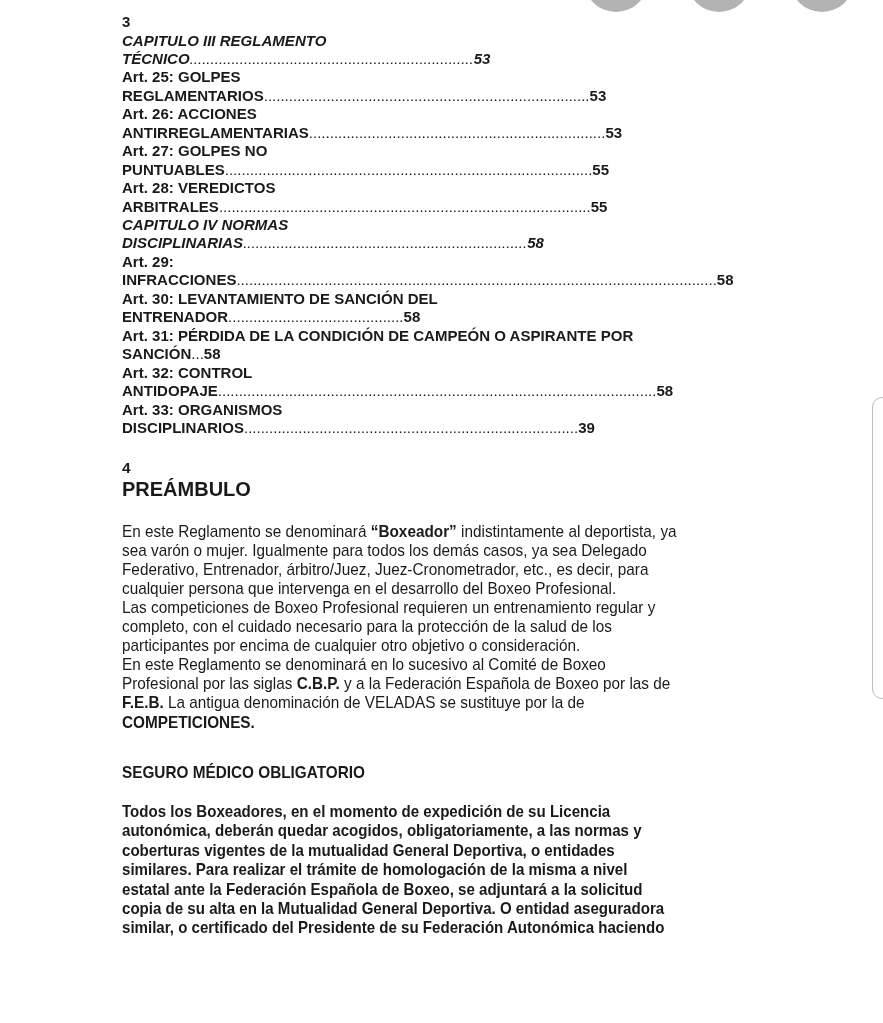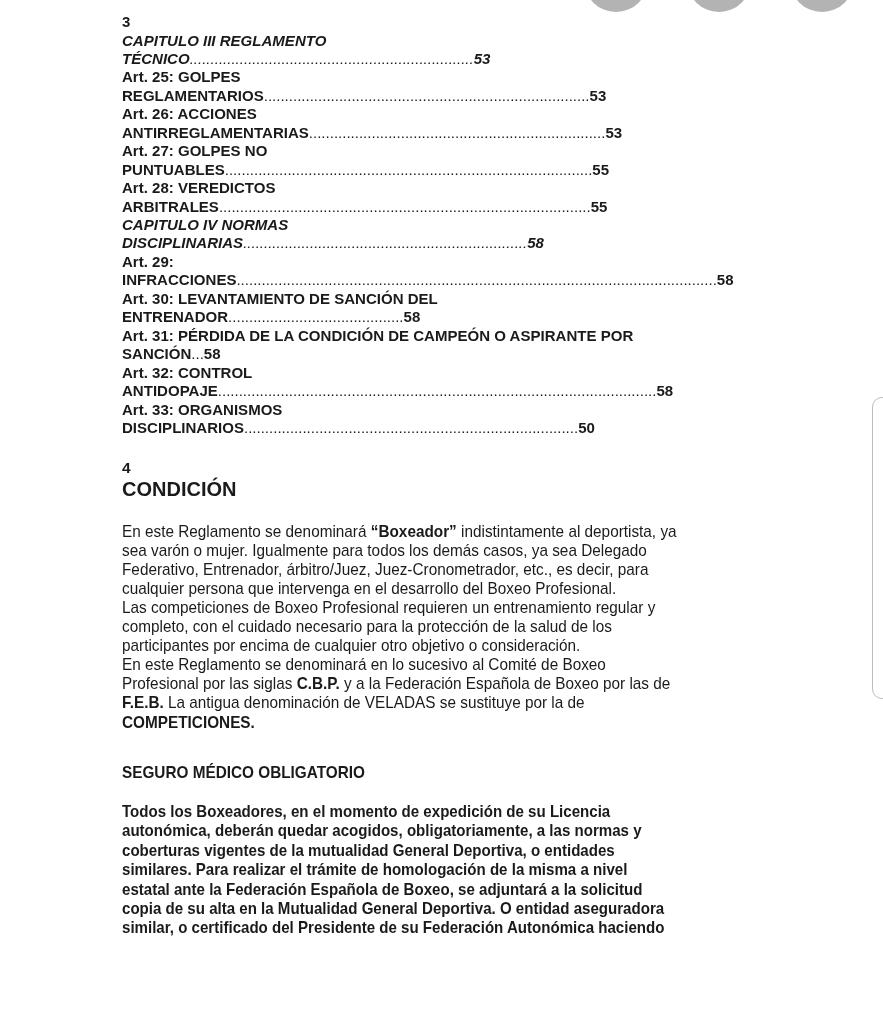--- a/index.html
+++ b/index.html
@@ -54,26 +54,26 @@
           <div class="ln it" style="top: 234.45px;"><span>DISCIPLINARIAS</span><span style="font-weight: normal;">....................................................................</span><span>58</span></div>
           <div class="ln" style="top: 252.9px;">Art. 29:</div>
           <div class="ln" style="top: 271.35px;"><span>INFRACCIONES</span><span style="font-weight: normal;">...................................................................................................................</span><span>58</span></div>
           <div class="ln" style="top: 289.8px;">Art. 30: LEVANTAMIENTO DE SANCIÓN DEL</div>
           <div class="ln" style="top: 308.25px;"><span>ENTRENADOR</span><span style="font-weight: normal;">..........................................</span><span>58</span></div>
           <div class="ln" style="top: 326.7px;">Art. 31: PÉRDIDA DE LA CONDICIÓN DE CAMPEÓN O ASPIRANTE POR</div>
           <div class="ln" style="top: 345.15px;"><span>SANCIÓN</span><span style="font-weight: normal;">...</span><span>58</span></div>
           <div class="ln" style="top: 363.6px;">Art. 32: CONTROL</div>
           <div class="ln" style="top: 382.05px;"><span>ANTIDOPAJE</span><span style="font-weight: normal;">.........................................................................................................</span><span>58</span></div>
           <div class="ln" style="top: 400.5px;">Art. 33: ORGANISMOS</div>
-          <div class="ln" style="top: 418.95px;"><span>DISCIPLINARIOS</span><span style="font-weight: normal;">................................................................................</span><span>50</span></div>
+          <div class="ln" style="top: 418.95px;"><span>DISCIPLINARIOS</span><span style="font-weight: normal;">................................................................................</span><span>39</span></div>
         </div>
     </div>
 
     <div class="ln pnum" style="top:459px">4</div>
-    <div class="ln h-pre" style="top:478px">CONDICIÓN</div>
+    <div class="ln h-pre" style="top:478px">PREÁMBULO</div>
     <div id="preamble-lines">
         <div class="ln body-ln" style="top: 522px;"><span>En este Reglamento se denominará </span><b>“Boxeador”</b><span> indistintamente al deportista, ya</span></div>
         <div class="ln body-ln" style="top: 541.05px;"><span>sea varón o mujer. Igualmente para todos los demás casos, ya sea Delegado</span></div>
         <div class="ln body-ln" style="top: 560.1px;"><span>Federativo, Entrenador, árbitro/Juez, Juez-Cronometrador, etc., es decir, para</span></div>
         <div class="ln body-ln" style="top: 579.15px;"><span>cualquier persona que intervenga en el desarrollo del Boxeo Profesional.</span></div>
         <div class="ln body-ln" style="top: 598.2px;"><span>Las competiciones de Boxeo Profesional requieren un entrenamiento regular y</span></div>
         <div class="ln body-ln" style="top: 617.25px;"><span>completo, con el cuidado necesario para la protección de la salud de los</span></div>
         <div class="ln body-ln" style="top: 636.3px;"><span>participantes por encima de cualquier otro objetivo o consideración.</span></div>
         <div class="ln body-ln" style="top: 655.35px;"><span>En este Reglamento se denominará en lo sucesivo al Comité de Boxeo</span></div>
         <div class="ln body-ln" style="top: 674.4px;"><span>Profesional por las siglas </span><b>C.B.P.</b><span> y a la Federación Española de Boxeo por las de</span></div>

